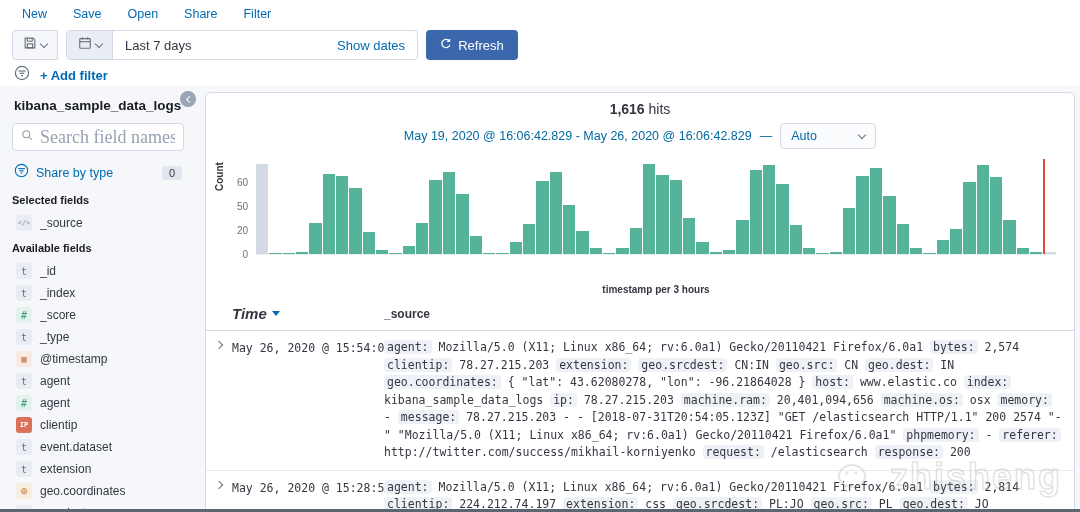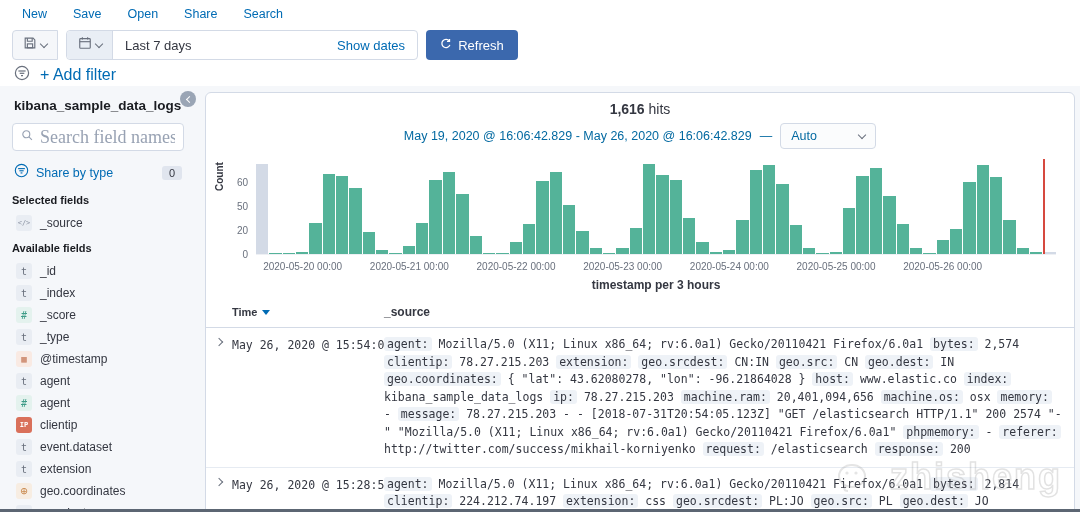--- a/index.html
+++ b/index.html
@@ -22,21 +22,21 @@
     font-size:12px; color:#343741; cursor:pointer; }
   .dategroup { width:352px; height:30px; display:flex; align-items:center; border:1px solid #D3DAE6; border-radius:4px; background:#fff; }
   .cal-btn { width:46px; height:100%; background:#E9EEF5; border-right:1px solid #D3DAE6; border-radius:4px 0 0 4px;
     display:flex; align-items:center; justify-content:center; gap:4px; cursor:pointer; }
   .daterange { flex:1; padding:0 12px; font-size:13px; color:#343741; cursor:pointer; }
   .showdates { padding:0 12px; font-size:13px; color:#006BB4; cursor:pointer; white-space:nowrap; }
   .refresh-btn { width:92px; height:30px; background:#3B68AD; border:none; border-radius:4px; color:#fff; font-size:13px;
     display:flex; align-items:center; justify-content:center; gap:6px; cursor:pointer; font-family:"Liberation Sans", sans-serif; }
 
   .filterbar { height:26px; display:flex; align-items:center; padding:0 14px; gap:10px; background:#fff; }
-  .addfilter { color:#006BB4; font-size:16px; cursor:pointer; }
+  .addfilter { color:#006BB4; font-size:13px; cursor:pointer;font-weight:bold; }
 
   
   .content { position:absolute; top:86px; left:0; right:0; bottom:0; background:#F5F7FA; }
   .sidebar { position:absolute; left:0; top:6px; width:196px; bottom:0; padding:0 12px; }
   .collapse-btn { position:absolute; left:180px; top:5px; width:16px; height:16px; border-radius:50%;
     background:#9AA5B5; display:flex; align-items:center; justify-content:center; cursor:pointer; z-index:5; }
   .panel { position:absolute; left:205px; top:6px; width:870px; height:600px; background:#fff;
     border:1px solid #D3DAE6; border-radius:6px 6px 0 0; }
 
   
@@ -74,27 +74,27 @@
     font-size:10px; font-weight:bold; color:#343741; }
   .yticks { position:absolute; left:0; top:0; width:36px; height:96px; }
   .ytick { position:absolute; right:4px; font-size:10px; color:#69707D; }
   .plot { position:absolute; left:40px; right:0; top:0; height:96px; border-bottom:1px solid #eef0f4; }
   .bars { position:absolute; inset:0; display:flex; align-items:flex-end; gap:1px; }
   .bar { flex:1; background:#54B399; }
   .bar.partial { background:#D3DAE6; }
   .ct-marker { position:absolute; top:0; bottom:0; width:2px; background:#D6493F; }
   .xticks { position:absolute; left:40px; right:0; top:102px; height:14px; }
   .xtick { position:absolute; transform:translateX(-50%); font-size:10px; color:#69707D; white-space:nowrap; }
-  .xlabel { position:absolute; left:40px; right:0; top:119px; text-align:center; font-size:12px; font-weight:bold; color:#343741; }
+  .xlabel { position:absolute; left:40px; right:0; top:125px; text-align:center; font-size:10px; font-weight:bold; color:#343741; }
 
   
   .dtable { margin-top:8px; }
   .dhead { display:flex; align-items:center; padding:6px 0 8px 0; border-bottom:1px solid #D3DAE6; }
   .dhead .hexp { width:26px; }
-  .dhead .htime { width:152px; font-size:11px; font-weight:bold; display:flex; align-items:center; gap:5px; cursor:pointer; }
+  .dhead .htime { width:152px; font-size:15px; font-weight:bold; display:flex; align-items:center; gap:5px; cursor:pointer;font-style:italic; }
   .dhead .hsrc { flex:1; font-size:12px; font-weight:bold; }
   .sort-arrow { width:0; height:0; border-left:4px solid transparent; border-right:4px solid transparent; border-top:5px solid #006BB4; }
   .drow { display:flex; padding:8px 0; border-bottom:1px solid #E6EBF2; }
   .drow .exp { width:26px; display:flex; justify-content:center; padding-top:3px; cursor:pointer; }
   .drow .dtime { width:152px; font-size:11.5px; padding-top:2px; white-space:nowrap; }
   .drow .dsrc { flex:1; font-size:11.5px; line-height:17.5px; padding-right:12px; word-break:break-word; }
   .fkey { background:#EEF2F7; border-radius:3px; padding:0 3px; }
 
   .chev { display:inline-block; width:6px; height:6px; border-right:1.5px solid #69707D; border-bottom:1.5px solid #69707D; }
   .chev-down { transform:rotate(45deg); margin-top:-3px; }
@@ -108,21 +108,21 @@
   .bottom-strip { position:absolute; left:0; right:0; bottom:0; height:3px; background:#5C6673; z-index:9; }
 </style>
 </head>
 <body>
 
 <div class="topnav">
   <a>New</a>
   <a>Save</a>
   <a>Open</a>
   <a>Share</a>
-  <a>Search</a>
+  <a>Filter</a>
 </div>
 
 <div class="querybar">
   <div class="sq-btn">
     <span>
       <svg width="14" height="14" viewBox="0 0 16 16">
           <path d="M2.5 2.5h9l2 2v9h-11z" fill="none" stroke="#69707D" stroke-width="1.3"></path>
           <path d="M5 2.5v3.5h5.5V2.5" fill="none" stroke="#69707D" stroke-width="1.3"></path>
           <rect x="5" y="9" width="6" height="4.5" fill="none" stroke="#69707D" stroke-width="1.3"></rect>
         </svg>
@@ -338,29 +338,20 @@
             <div class="bar" style="height: 25.2px;"></div>
             <div class="bar" style="height: 72px;"></div>
             <div class="bar" style="height: 88.8px;"></div>
             <div class="bar" style="height: 76.8px;"></div>
             <div class="bar" style="height: 33.6px;"></div>
             <div class="bar" style="height: 6px;"></div>
             <div class="bar" style="height: 2.4px;"></div>
             <div class="bar partial" style="height: 2.4px;"></div>
           </div>
       <div class="ct-marker" style="left: 98.3333%;"></div>
-        </div>
-      <div class="xticks">
-          <span class="xtick" style="left: 5.83333%;">2020-05-20 00:00</span>
-          <span class="xtick" style="left: 19.1667%;">2020-05-21 00:00</span>
-          <span class="xtick" style="left: 32.5%;">2020-05-22 00:00</span>
-          <span class="xtick" style="left: 45.8333%;">2020-05-23 00:00</span>
-          <span class="xtick" style="left: 59.1667%;">2020-05-24 00:00</span>
-          <span class="xtick" style="left: 72.5%;">2020-05-25 00:00</span>
-          <span class="xtick" style="left: 85.8333%;">2020-05-26 00:00</span>
         </div>
       <div class="xlabel">timestamp per 3 hours</div>
     </div>
 
     <div class="dtable">
       <div class="dhead">
         <div class="hexp"></div>
         <div class="htime">
           <span>Time</span>
           <span class="sort-arrow"></span>

